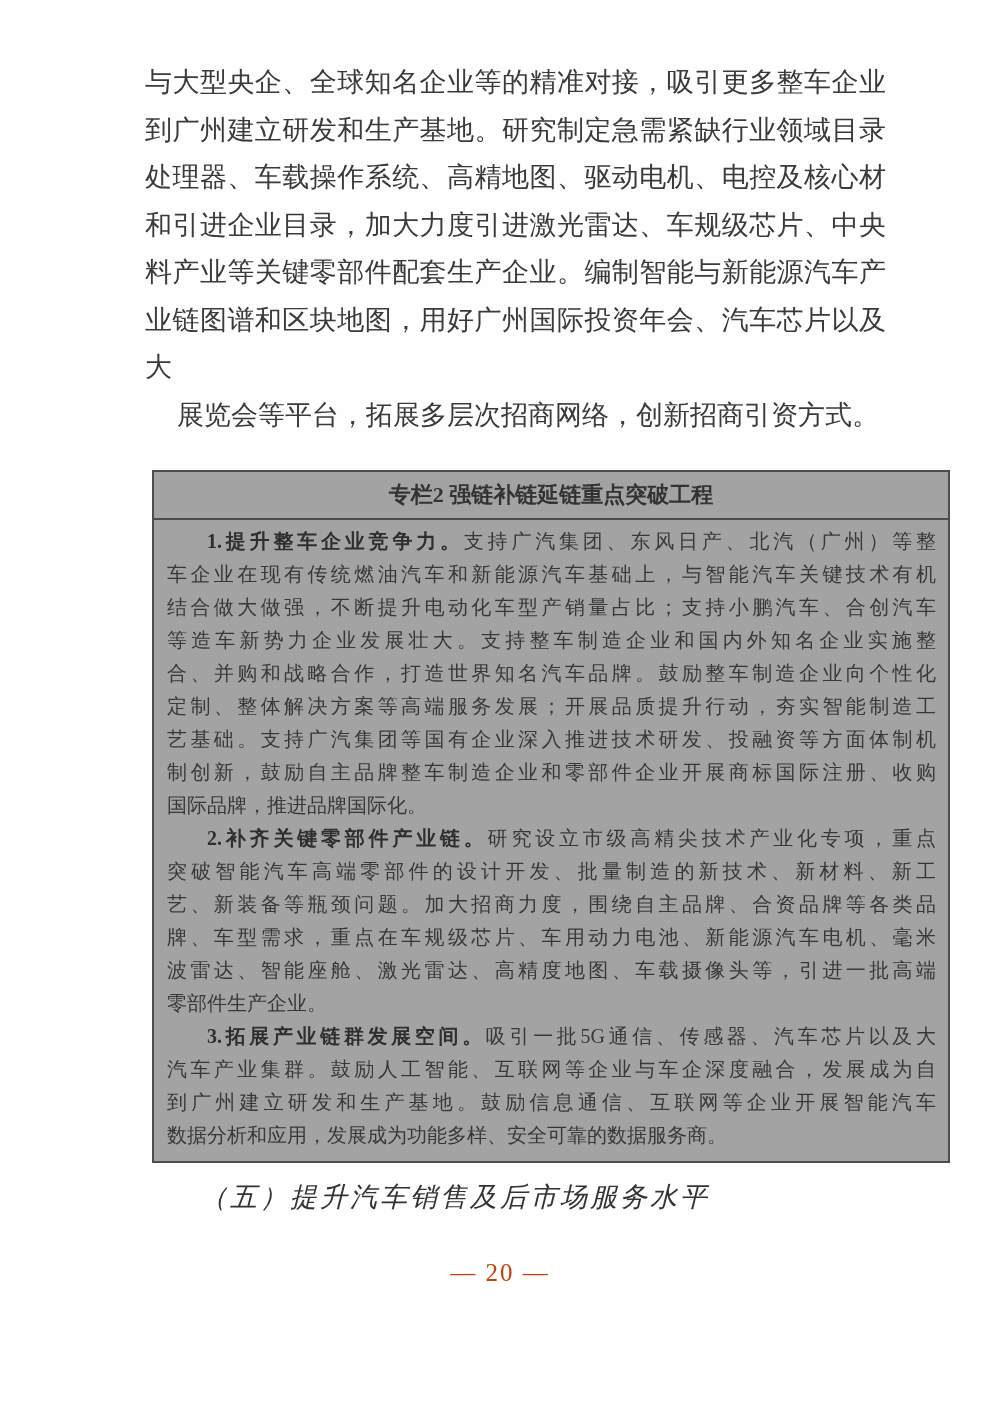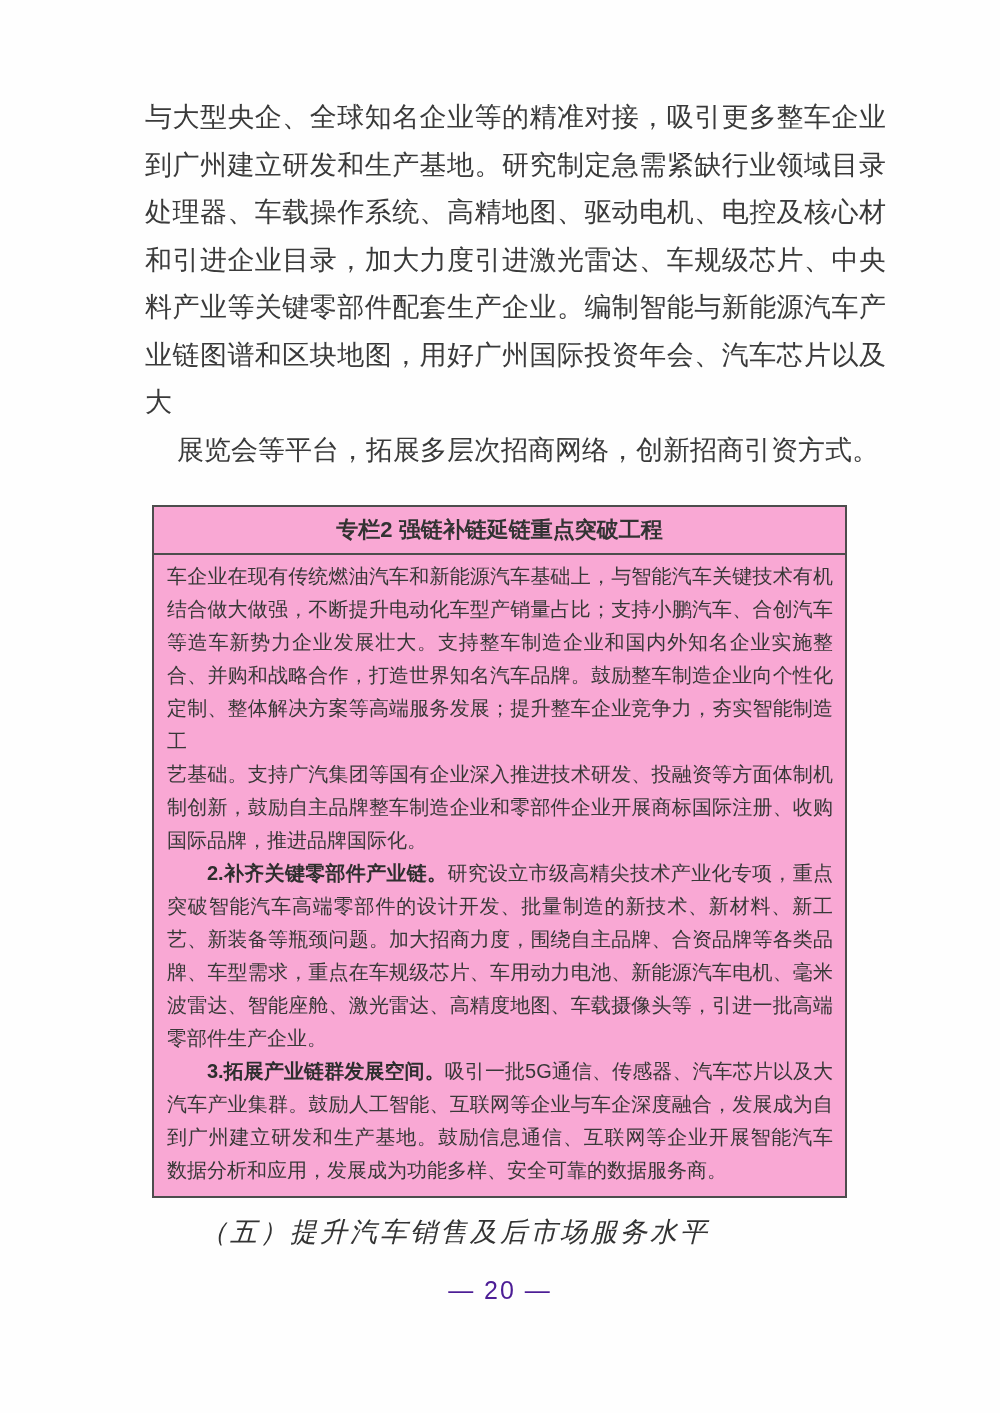--- a/index.html
+++ b/index.html
@@ -3,46 +3,46 @@
 <meta charset="utf-8">
 <style>
   html, body { margin: 0; padding: 0; background: #e8e8e8; }
   .page {
     position: relative;
     width: 1000px;
     height: 1413px;
     margin: 0 auto;
     background: #fefefe;
     box-sizing: border-box;
-    padding-top: 94px;
+    padding-top: 59px;
     overflow: hidden;
-    font-family: Liberation Sans, sans-serif;
+    font-family: Liberation Serif, serif;
     color: #3a3a3a;
   }
   
   .main-para {
     margin: 0 114px 0 145px;
     font-size: 27px;
     line-height: 47.5px;
   }
   .main-para .line {
     text-align: justify;
     text-align-last: justify;
   }
   .main-para .line.last {
     text-align-last: left;
     margin-left: 32px;
   }
   
   .box {
     margin: 31px 0 0 152px;
-    width: 695px;
+    width: 798px;
     box-sizing: border-box;
     border: 2px solid #4d4d4d;
-    background: #f9a8d4;
+    background: #a3a3a3;
   }
   .box-title {
     font-size: 22px;
     font-weight: bold;
     text-align: center;
     line-height: 46px;
     color: #333;
     border-bottom: 2px solid #4d4d4d;
   }
   .box-body {
@@ -63,24 +63,24 @@
   
   .section-heading {
     margin: 16px 0 10px 200px;
     font-size: 27px;
     font-style: italic;
     letter-spacing: 3px;
     color: #333;
   }
   
   .page-number {
-    margin-top: 26px;
+    margin-top: 44px;
     text-align: center;
     font-size: 25px;
-    color: #4c1d95;
+    color: #c2410c;
     letter-spacing: 2px;
   }
 </style>
 </head>
 <body>
 
 <div class="page">
 
   <div class="main-para">
       <div class="line">与大型央企、全球知名企业等的精准对接，吸引更多整车企业</div>
@@ -88,25 +88,26 @@
       <div class="line">处理器、车载操作系统、高精地图、驱动电机、电控及核心材</div>
       <div class="line">和引进企业目录，加大力度引进激光雷达、车规级芯片、中央</div>
       <div class="line">料产业等关键零部件配套生产企业。编制智能与新能源汽车产</div>
       <div class="line">业链图谱和区块地图，用好广州国际投资年会、汽车芯片以及大</div>
       <div class="line last">展览会等平台，拓展多层次招商网络，创新招商引资方式。</div>
     </div>
 
   <div class="box">
     <div class="box-title">专栏2 强链补链延链重点突破工程</div>
     <div class="box-body">
+        <div class="line indent"><b>1.提升整车企业竞争力。</b>支持广汽集团、东风日产、北汽（广州）等整</div>
         <div class="line">车企业在现有传统燃油汽车和新能源汽车基础上，与智能汽车关键技术有机</div>
         <div class="line">结合做大做强，不断提升电动化车型产销量占比；支持小鹏汽车、合创汽车</div>
         <div class="line">等造车新势力企业发展壮大。支持整车制造企业和国内外知名企业实施整</div>
         <div class="line">合、并购和战略合作，打造世界知名汽车品牌。鼓励整车制造企业向个性化</div>
-        <div class="line">定制、整体解决方案等高端服务发展；提升整车企业竞争力，夯实智能制造工</div>
+        <div class="line">定制、整体解决方案等高端服务发展；开展品质提升行动，夯实智能制造工</div>
         <div class="line">艺基础。支持广汽集团等国有企业深入推进技术研发、投融资等方面体制机</div>
         <div class="line">制创新，鼓励自主品牌整车制造企业和零部件企业开展商标国际注册、收购</div>
         <div class="line last">国际品牌，推进品牌国际化。</div>
         <div class="line indent"><b>2.补齐关键零部件产业链。</b>研究设立市级高精尖技术产业化专项，重点</div>
         <div class="line">突破智能汽车高端零部件的设计开发、批量制造的新技术、新材料、新工</div>
         <div class="line">艺、新装备等瓶颈问题。加大招商力度，围绕自主品牌、合资品牌等各类品</div>
         <div class="line">牌、车型需求，重点在车规级芯片、车用动力电池、新能源汽车电机、毫米</div>
         <div class="line">波雷达、智能座舱、激光雷达、高精度地图、车载摄像头等，引进一批高端</div>
         <div class="line last">零部件生产企业。</div>
         <div class="line indent"><b>3.拓展产业链群发展空间。</b>吸引一批5G通信、传感器、汽车芯片以及大</div>

